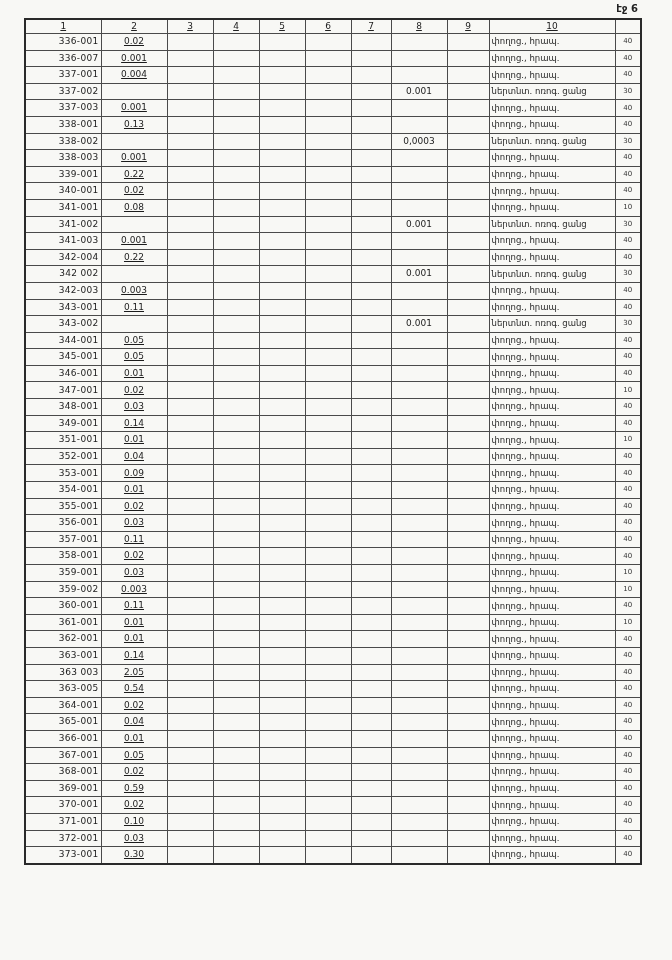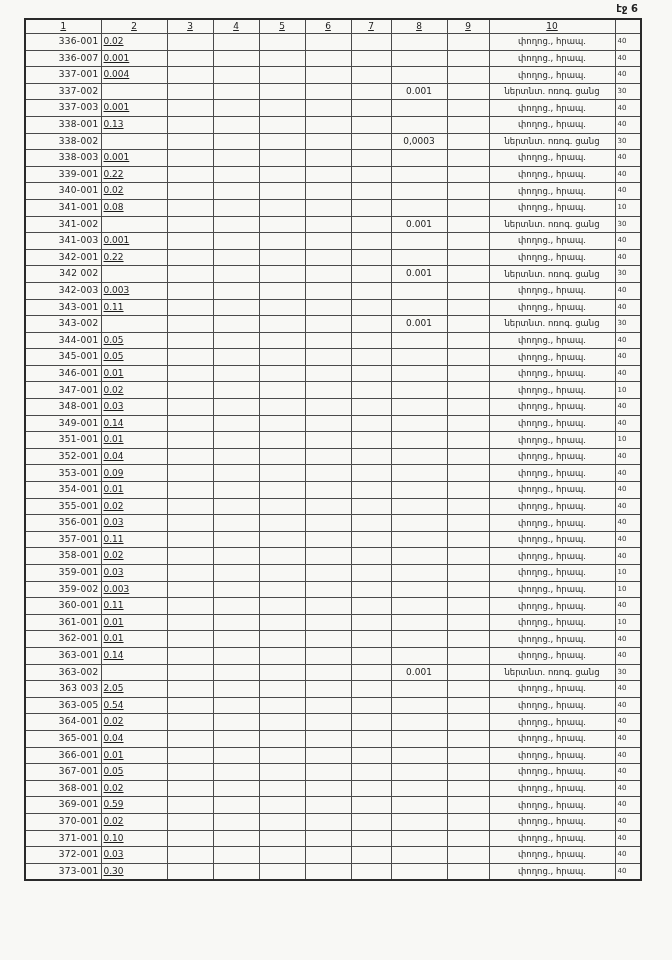--- a/index.html
+++ b/index.html
@@ -45,25 +45,25 @@
     font-weight: normal;
   }
   table.scan-table th {
     font-size: 9px;
     text-align: center;
     height: 13px;
     text-decoration: underline;
     color: #222;
   }
   td.c1 { font-size: 9px; text-align: right; padding-left: 5px; letter-spacing: 0.3px; }
-  td.c2 { font-size: 9px; text-align: left; text-decoration: underline; }
+  td.c2 { font-size: 9px; text-align: center; text-decoration: underline; }
   td.c3, td.c4, td.c5, td.c6, td.c7, td.c9 { font-size: 9px; text-align: center; }
   td.c8 { font-size: 9px; text-align: center; }
-  td.c10 { font-size: 8.5px; text-align: center; padding-left: 4px; color: #262626; }
-  td.c11 { font-size: 7px; text-align: left; padding-right: 1px; color: #333; margin-left: 40px; }
+  td.c10 { font-size: 8.5px; text-align: left; padding-left: 4px; color: #262626; }
+  td.c11 { font-size: 7px; text-align: center; padding-right: 1px; color: #333; margin-left: 40px; }
 </style>
 </head>
 <body>
 
 <div class="page">
   <div class="page-label">էջ 6</div>
 
   <table class="scan-table">
     <colgroup>
       <col style="width:76px">
@@ -257,21 +257,21 @@
           <td class="c4"></td>
           <td class="c5"></td>
           <td class="c6"></td>
           <td class="c7"></td>
           <td class="c8"></td>
           <td class="c9"></td>
           <td class="c10">փողոց., հրապ.</td>
           <td class="c11">40</td>
         </tr>
         <tr>
-          <td class="c1">342-001</td>
+          <td class="c1">342-004</td>
           <td class="c2">0.22</td>
           <td class="c3"></td>
           <td class="c4"></td>
           <td class="c5"></td>
           <td class="c6"></td>
           <td class="c7"></td>
           <td class="c8"></td>
           <td class="c9"></td>
           <td class="c10">փողոց., հրապ.</td>
           <td class="c11">40</td>
@@ -580,33 +580,20 @@
           <td class="c2">0.14</td>
           <td class="c3"></td>
           <td class="c4"></td>
           <td class="c5"></td>
           <td class="c6"></td>
           <td class="c7"></td>
           <td class="c8"></td>
           <td class="c9"></td>
           <td class="c10">փողոց., հրապ.</td>
           <td class="c11">40</td>
-        </tr>
-        <tr>
-          <td class="c1">363-002</td>
-          <td class="c2"></td>
-          <td class="c3"></td>
-          <td class="c4"></td>
-          <td class="c5"></td>
-          <td class="c6"></td>
-          <td class="c7"></td>
-          <td class="c8">0.001</td>
-          <td class="c9"></td>
-          <td class="c10">ներտնտ. ոռոգ. ցանց</td>
-          <td class="c11">30</td>
         </tr>
         <tr>
           <td class="c1">363 003</td>
           <td class="c2">2.05</td>
           <td class="c3"></td>
           <td class="c4"></td>
           <td class="c5"></td>
           <td class="c6"></td>
           <td class="c7"></td>
           <td class="c8"></td>

